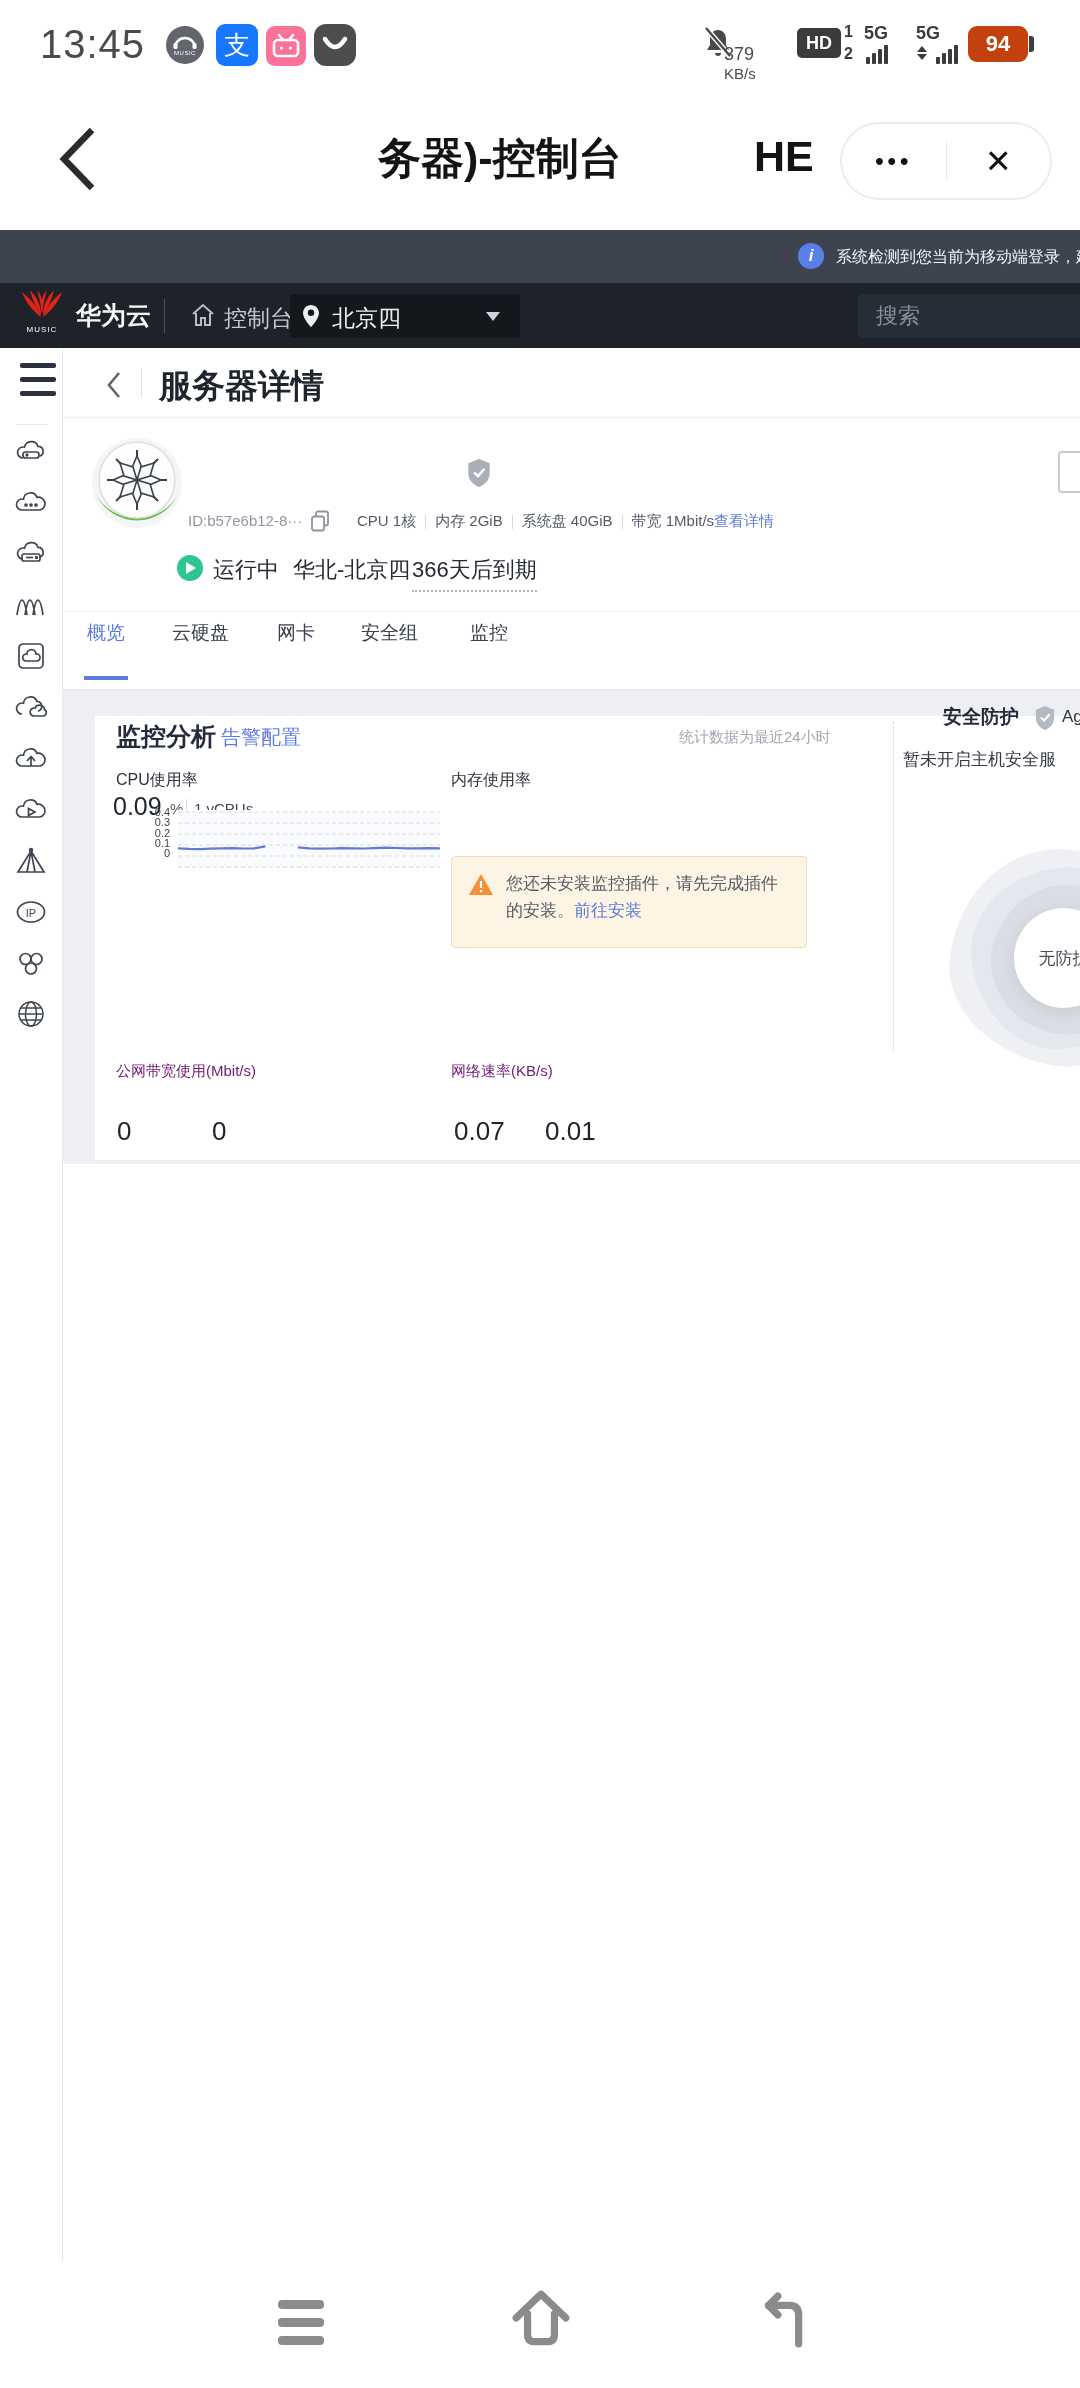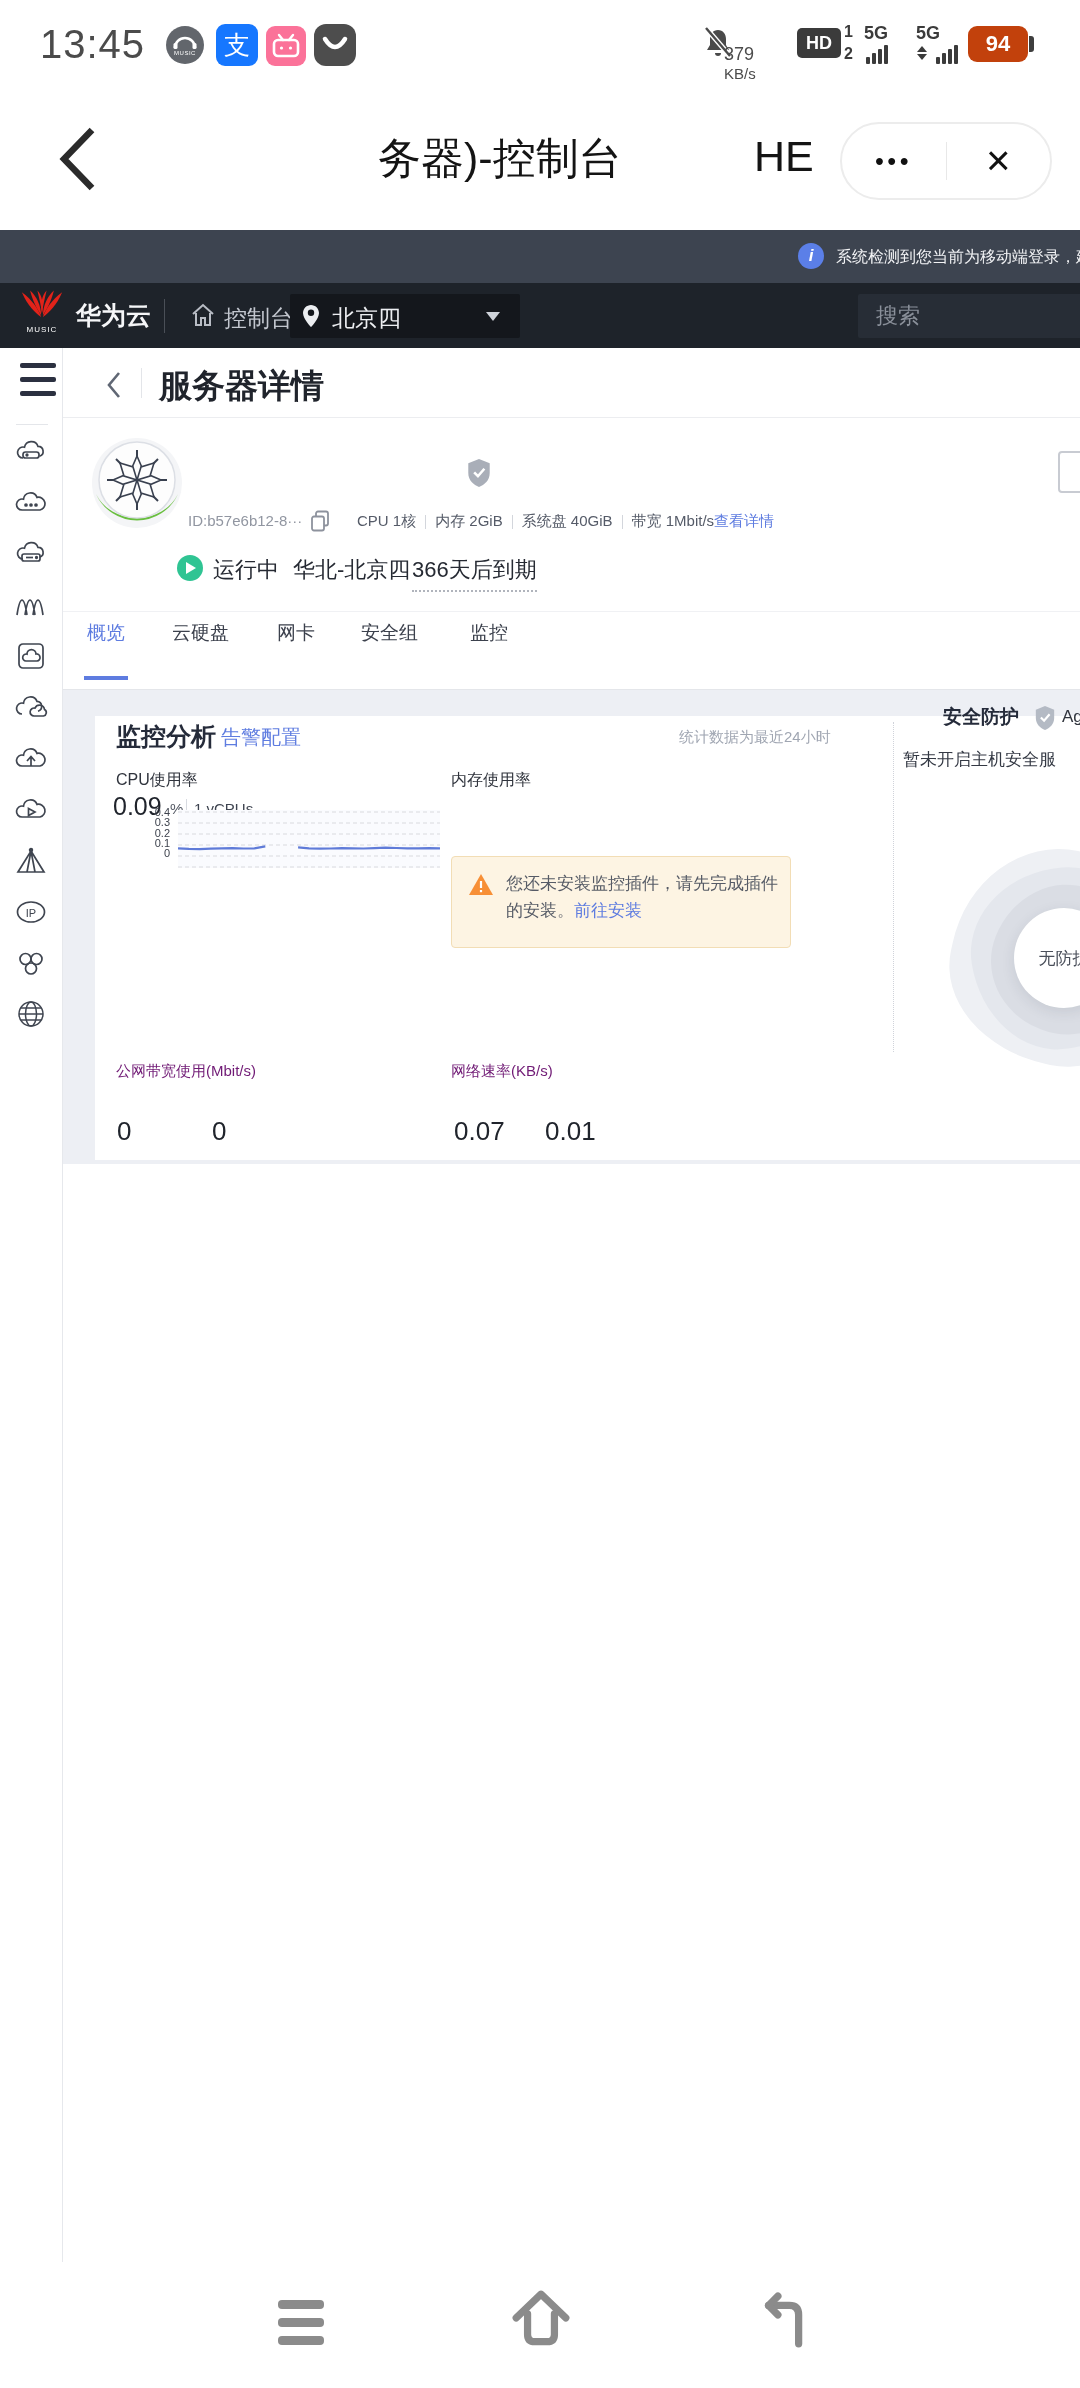--- a/index.html
+++ b/index.html
@@ -15,21 +15,21 @@
   .hdbadge{background:#3b3b3b;color:#fff;font-weight:bold;font-size:18px;border-radius:5px;
            width:44px;height:30px;display:flex;align-items:center;justify-content:center;}
   .simnum{font-size:16px;color:#3b3b3b;font-weight:bold;line-height:1;}
   .nettype{font-size:18px;font-weight:bold;color:#3b3b3b;line-height:1;}
   .bars{display:flex;align-items:flex-end;gap:2px;}
   .bars i{display:block;width:4px;background:#3b3b3b;border-radius:1px;}
   .battery{background:#c2410c;color:#fff;font-size:22px;font-weight:bold;border-radius:9px;
            width:60px;height:36px;display:flex;align-items:center;justify-content:center;}
   .tri{width:0;height:0;border-left:5px solid transparent;border-right:5px solid transparent;}
   
-  .btitle{font-size:43px;color:#141414;font-weight:400;}
+  .btitle{font-size:43px;color:#141414;font-weight:700;}
   .capsule{width:208px;height:74px;border:2px solid #ececec;border-radius:39px;background:#fff;
            display:flex;align-items:center;}
   .capsule .half{flex:1;text-align:center;color:#111;}
   .capsule .vsep{width:1px;height:38px;background:#e8e8e8;}
   
   .notice{background:#3d4450;}
   .infoic{width:26px;height:26px;border-radius:50%;background:#5b7fe8;color:#fff;font-size:17px;
           font-weight:bold;display:flex;align-items:center;justify-content:center;font-style:italic;}
   .chead{background:#1e232a;}
   .darkbox{background:#14171c;border-radius:2px;}
@@ -371,21 +371,21 @@
         <line x1="0" y1="13" x2="262" y2="13"></line>
       <line x1="0" y1="24" x2="262" y2="24"></line>
         <line x1="0" y1="35" x2="262" y2="35"></line>
       <line x1="0" y1="46" x2="262" y2="46"></line>
         <line x1="0" y1="57" x2="262" y2="57"></line>
     </g>
   <polyline points="0.0,38.3 10.9,38.9 21.8,39.2 32.8,38.7 43.7,38.3 54.6,38.1 65.5,38.5 76.4,38.3 87.3,36.3" fill="none" stroke="#5f7bd8" stroke-width="2.2"></polyline>
       <polyline points="120.1,37.4 131.0,38.3 141.9,38.7 152.8,38.5 163.8,38.1 174.7,38.3 185.6,38.5 196.5,38.1 207.4,37.6 218.3,38.0 229.3,38.3 240.2,38.4 251.1,38.2 262.0,38.3" fill="none" stroke="#5f7bd8" stroke-width="2.2"></polyline>
     </svg>
 
-  <div class="abs warnbox" style="left:451px;top:856px;width:338px;height:90px;">
+  <div class="abs warnbox" style="left:451px;top:856px;width:338px;height:90px;padding-left:16px;">
     <svg class="abs" style="left:16px;top:16px;" width="26" height="24" viewBox="0 0 26 24">
       <path d="M13 1 L25 22 H1 Z" fill="#f78f36" rx="2"></path>
       <rect x="11.9" y="8" width="2.2" height="7" fill="#fff"></rect>
         <rect x="11.9" y="17" width="2.2" height="2.2" fill="#fff"></rect>
     </svg>
     <div class="abs warntext" style="left:54px;top:13px;width:272px;">
       <span>您还未安装监控插件，请先完成插件的安装。</span><span class="bluelink">前往安装</span>
     </div>
   </div>
 

